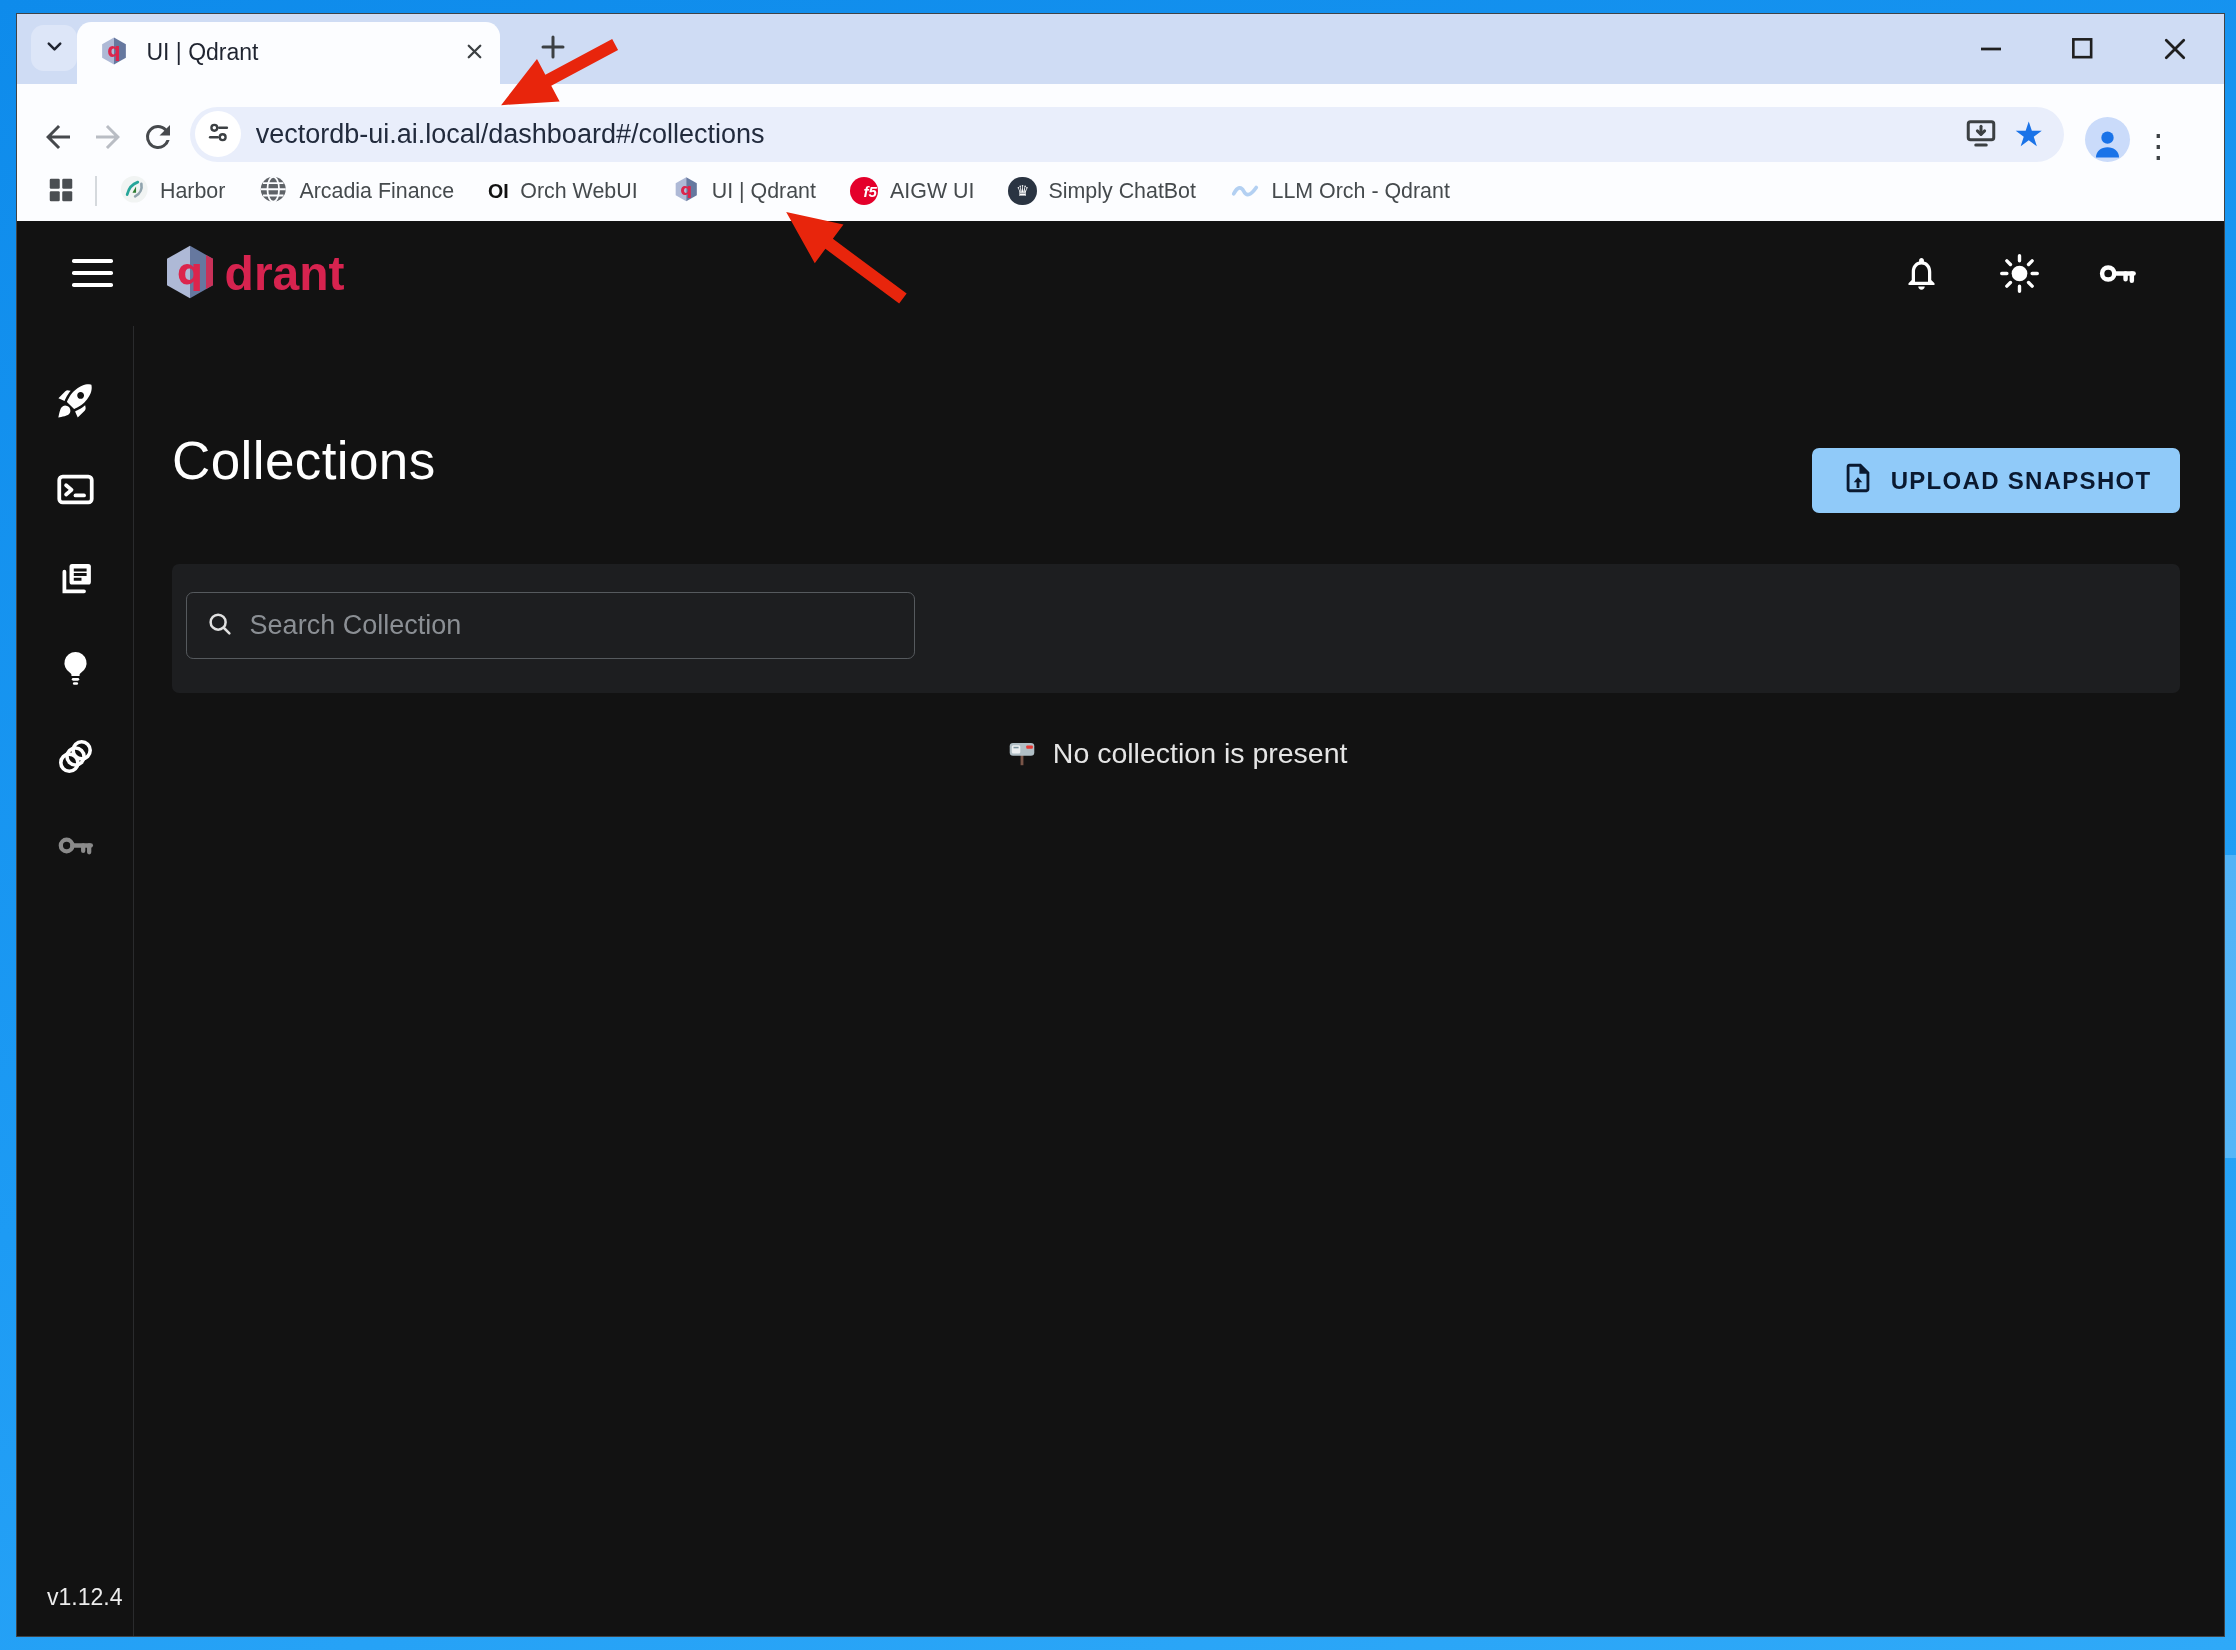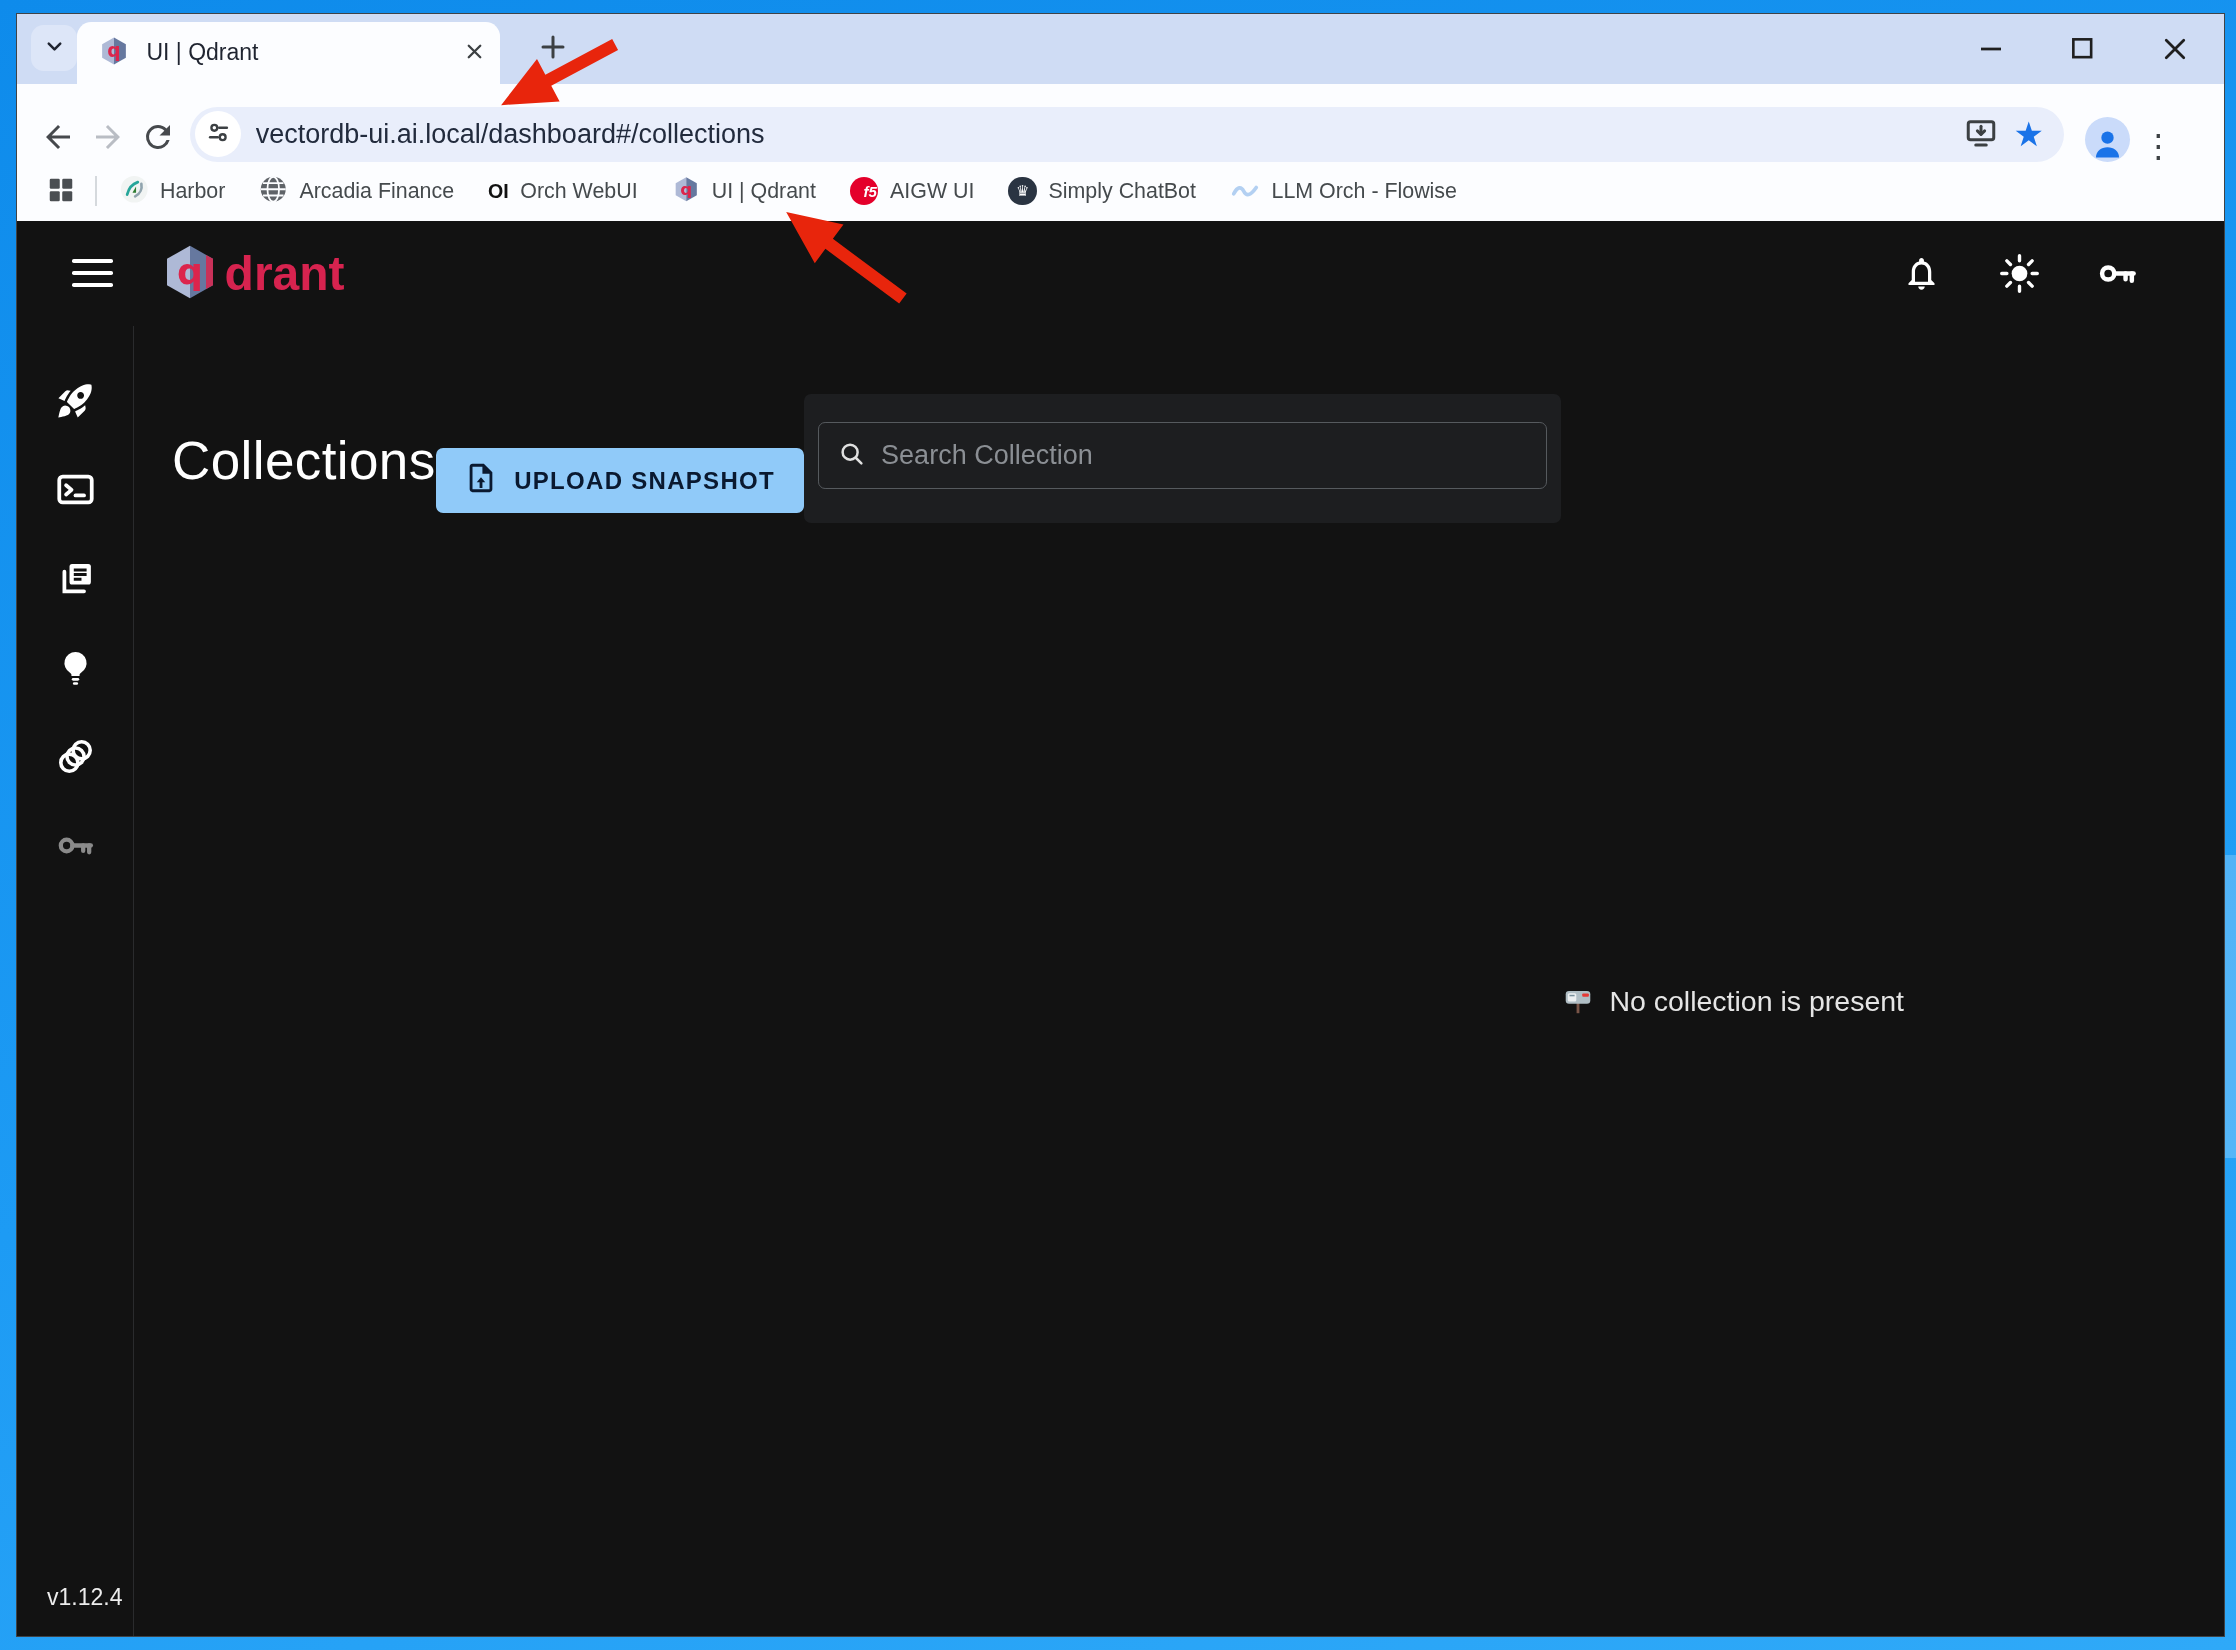--- a/index.html
+++ b/index.html
@@ -46,21 +46,21 @@
   .hamburger div { height:4px; background:#ffffff; border-radius:1.8px; }
   .logo { display:flex; align-items:center; margin-left:46px; gap:3.6px; }
   .logo-text { font-size:48px; font-weight:700; color:#d7234f; letter-spacing:0; }
   .header-icons { margin-left:auto; display:flex; align-items:center; gap:52px; }
   .icon-btn { width:46px; height:46px; display:flex; align-items:center; justify-content:center; cursor:pointer; }
   .app-body { flex:1; display:flex; min-height:0; }
   .sidebar { width:117px; border-right:1.8px solid #2a2b2d; display:flex; flex-direction:column;
              align-items:center; padding-top:55px; gap:46px; position:relative; flex:none; }
   .side-btn { width:43px; height:43px; display:flex; align-items:center; justify-content:center; cursor:pointer; }
   .version { position:absolute; bottom:25px; left:30px; font-size:23px; color:#ececec; }
-  .main { flex:1; padding:0 44px 0 38px; display:flex; min-width:0; }
+  .main { flex:1; padding:0 44px 0 38px; display:flex; flex-direction:column; min-width:0; }
   .title-row { margin-top:100px; display:flex; align-items:center; justify-content:space-between; height:70px; }
   .page-title { font-size:53px; font-weight:500; color:#ffffff; letter-spacing:0.4px; }
   .upload-btn { height:65px; padding:0 28.5px; background:#90caf9; color:#0a1930; border:none; border-radius:7.1px;
                 font-family:"Liberation Sans", sans-serif; font-size:24px; font-weight:700; letter-spacing:1.3px;
                 display:flex; align-items:center; gap:16px; cursor:pointer;margin-top:40px; }
   .card { margin-top:68px; height:129px; background:#1d1e20; border-radius:7.1px; padding:28px 14.3px; flex:none; }
   .search-box { width:729px; height:67px; border:1.8px solid #565a5e; border-radius:7.1px;
                 display:flex; align-items:center; padding:0 18px; gap:14.3px; }
   .search-box input { flex:1; background:transparent; border:none; outline:none; color:#e0e0e0;
                       font-size:27px; font-family:"Liberation Sans", sans-serif; }
@@ -242,21 +242,21 @@
         </span>
         <span class="bm-label">Simply ChatBot</span>
       </div>
 
       <div class="bm">
         <span>
           <svg width="30" height="30" viewBox="0 0 24 24">
               <path d="M3 15c3-6 6-6 8-2s5 4 10-3" fill="none" stroke="#b3d0f2" stroke-width="3" stroke-linecap="round"></path>
             </svg>
         </span>
-        <span class="bm-label">LLM Orch - Flowise</span>
+        <span class="bm-label">LLM Orch - Qdrant</span>
       </div>
     </div>
 
     <div class="app">
 
       <div class="app-header">
         <div class="hamburger">
           <div></div>
             <div></div>
             <div></div>

